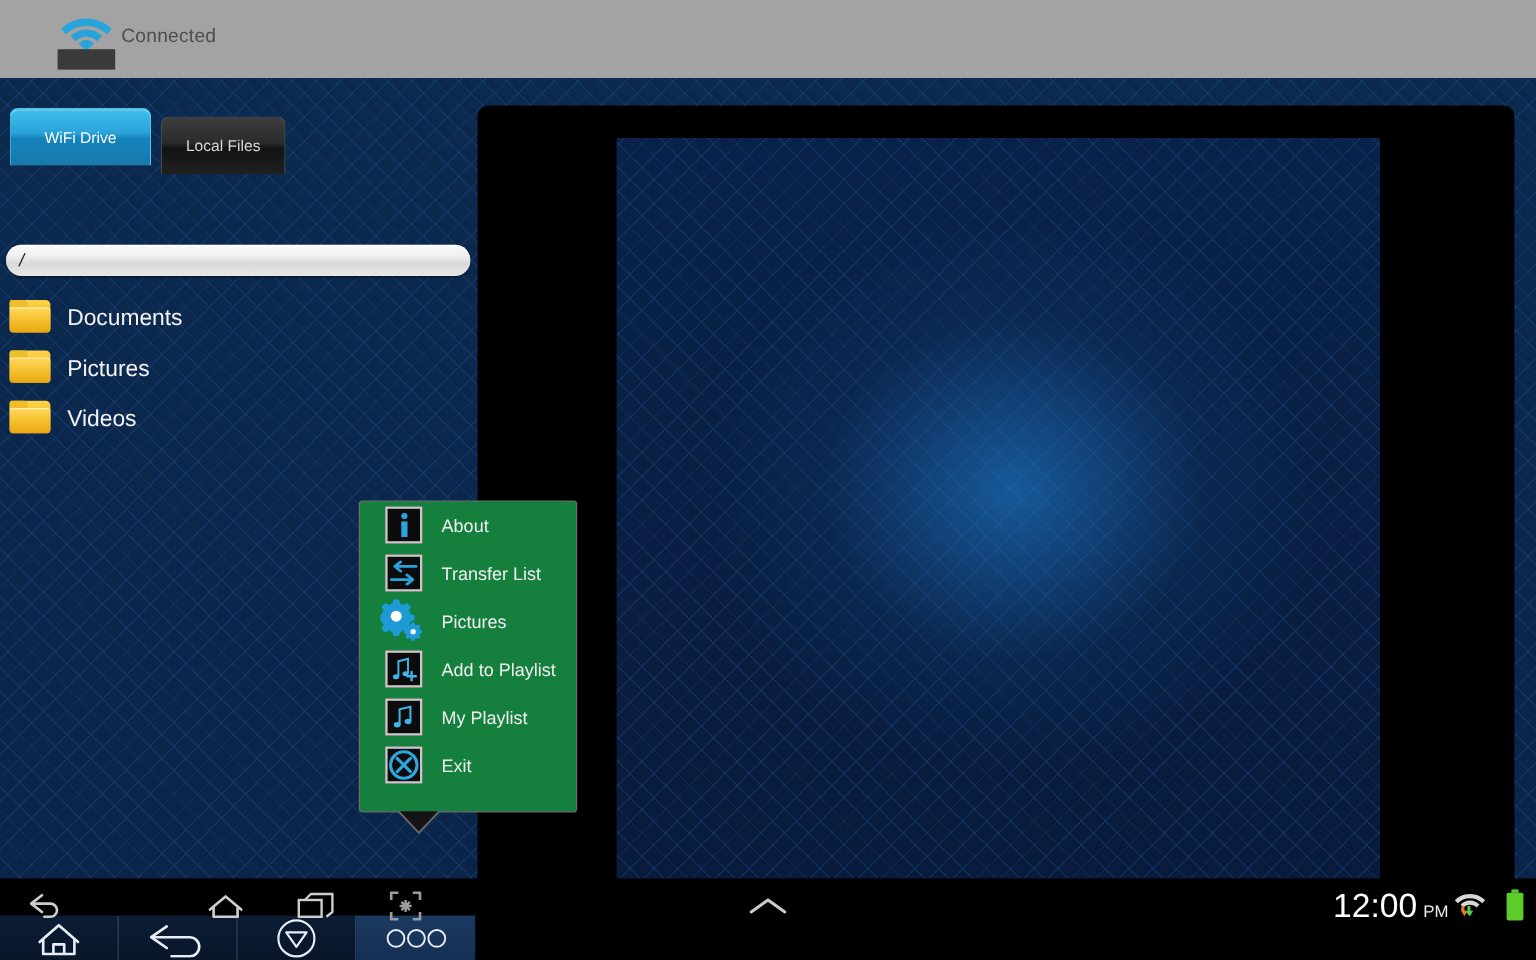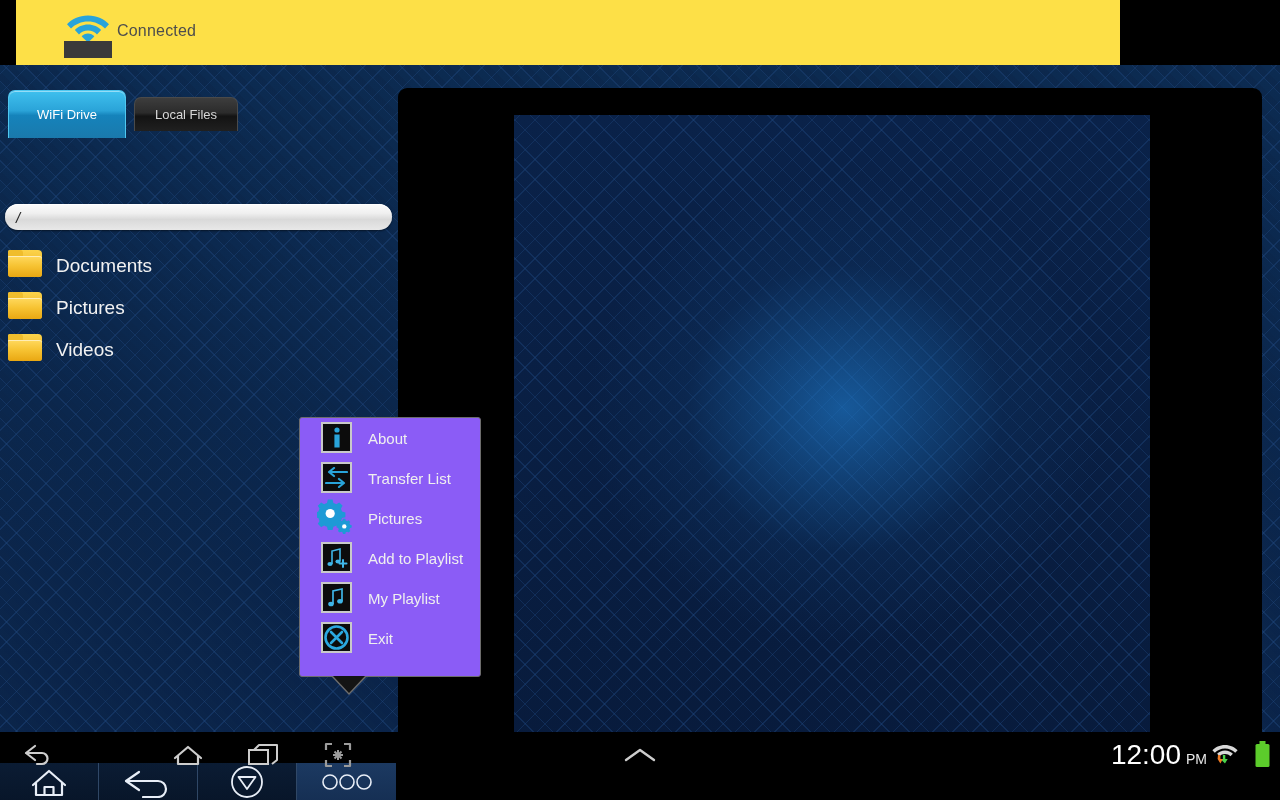--- a/index.html
+++ b/index.html
@@ -6,22 +6,22 @@
   html, body {
     width:1280px; height:800px;
     background:#000;
     font-family:"Liberation Sans", sans-serif;
     overflow:hidden;
   }
   #app { position:relative; width:1280px; height:800px; overflow:hidden; }
 
   
   #app-header {
-    position:absolute; left:16px; top:0; width:1104px; height:65px;
-    background:#fde047;
+    position:absolute; left:0; top:0; width:1280px; height:65px;
+    background:#a3a3a3;
   }
   #wifi-logo-wrap {
     position:absolute; left:48px; top:6px; width:48px; height:52px;
   }
   #wifi-logo-wrap svg { position:absolute; left:2px; top:4px; }
   #logo-plate {
     position:absolute; left:0px; top:35px; width:48px; height:17px;
     background:#3a3a3a;
   }
   #connected-label {
@@ -55,21 +55,21 @@
     border:1px solid #4fc7f0; border-bottom:none;
     box-shadow:inset 0 1px 0 rgba(255,255,255,.45);
     height:48px; top:-3px;
   }
   #tab-local-files {
     left:126px; width:104px;
     background:linear-gradient(#3d3d3d 0%, #2b2b2b 45%, #131313 55%, #202020 100%);
     color:#d7d7d7;
     border:1px solid #4a4a4a; border-bottom:none;
     border-radius:7px 7px 0 0;
-    height:34px; top:4px;
+    height:48px; top:4px;
   }
 
   
   #path-bar {
     position:absolute; left:5px; top:139px; width:387px; height:26px;
     border-radius:13px;
     background:linear-gradient(#fbfbfb 0%, #f0f0f0 35%, #d9d9d9 60%, #e8e8e8 100%);
     box-shadow:0 1px 2px rgba(0,0,0,.5), inset 0 1px 0 #fff;
     display:flex; align-items:center;
   }
@@ -112,21 +112,21 @@
     background-image:
       radial-gradient(ellipse 330px 300px at 52% 46%, rgba(30,120,200,.65) 0%, rgba(16,60,110,.28) 48%, rgba(0,0,0,0) 78%),
       repeating-linear-gradient(45deg, rgba(30,70,125,.40) 0 1px, rgba(0,0,0,0) 1px 14px),
       repeating-linear-gradient(-45deg, rgba(30,70,125,.40) 0 1px, rgba(0,0,0,0) 1px 14px),
       linear-gradient(#0a2249,#081b3c);
   }
 
   
   #popup-menu {
     position:absolute; left:299px; top:417px; width:182px; height:260px;
-    background:#8b5cf6; border:1px solid #6d6d6d; border-radius:3px;
+    background:#15803d; border:1px solid #6d6d6d; border-radius:3px;
     z-index:40;
   }
   #popup-tail {
     position:absolute; left:333px; top:676px; width:0; height:0;
     border-left:16px solid transparent; border-right:16px solid transparent;
     border-top:17px solid #141414;
     z-index:41;
   }
   #popup-tail-border {
     position:absolute; left:331px; top:676px; width:0; height:0;

